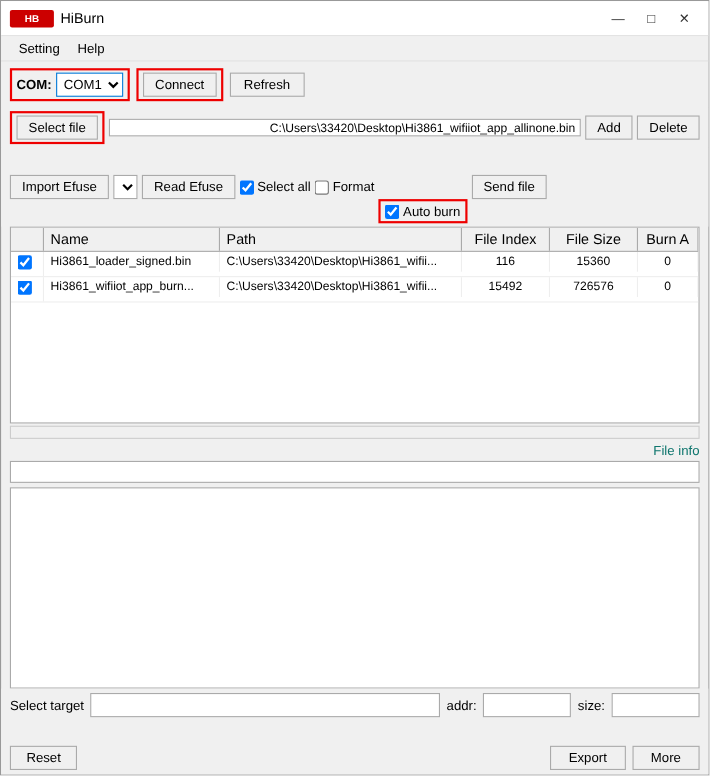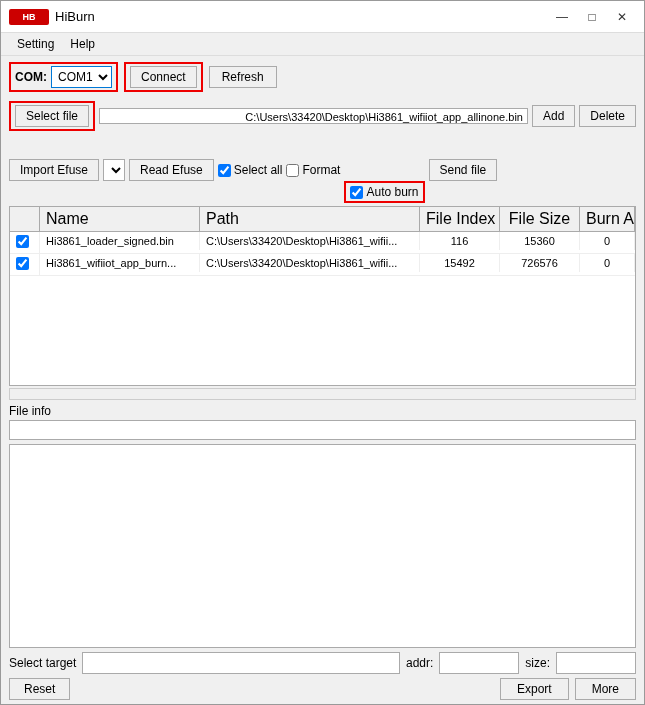--- a/index.html
+++ b/index.html
@@ -181,21 +181,21 @@
       overflow: hidden;
       display: flex;
       flex-direction: column;
       min-height: 130px;
       max-height: 180px;
     }
     .table-header {
       display: flex;
       background: #f0f0f0;
       border-bottom: 1px solid #aaa;
-      font-size: 16px;
+      font-size: 13px;
     }
     .th {
       padding: 3px 6px;
       border-right: 1px solid #aaa;
       font-weight: normal;
       white-space: nowrap;
     }
     .th-check { width: 30px; }
     .th-name { width: 160px; }
     .th-path { flex: 1; }
@@ -224,21 +224,22 @@
     .td-burna { width: 55px; text-align: center; }
     .scrollbar-area {
       margin: 2px 8px;
       height: 12px;
       background: #f0f0f0;
       border: 1px solid #ccc;
     }
     .file-info-label {
       padding: 2px 8px;
       font-size: 12px;
-      color: #000000;
+      color: #0f766e;
+      text-align: right;
     }
     .file-info-bar {
       margin: 0 8px 4px 8px;
       height: 20px;
       background: white;
       border: 1px solid #aaa;
     }
     .log-area {
       margin: 0 8px;
       flex: 1;
@@ -257,20 +258,21 @@
     }
     .bottom-row1 {
       display: flex;
       align-items: center;
       gap: 6px;
     }
     .bottom-row2 {
       display: flex;
       align-items: center;
       gap: 6px;
+      margin-top: 22px;
     }
     .select-target-label { font-size: 12px; white-space: nowrap; }
     .select-target-input {
       flex: 1;
       height: 22px;
       border: 1px solid #aaa;
       background: white;
       font-size: 12px;
       padding: 0 4px;
     }

